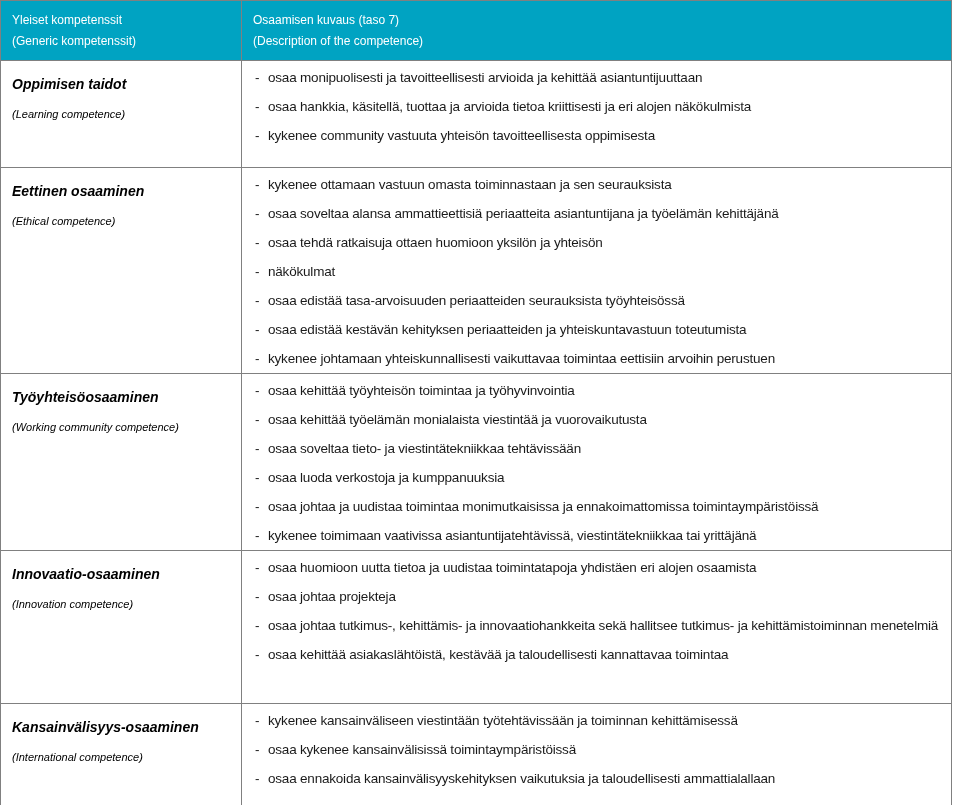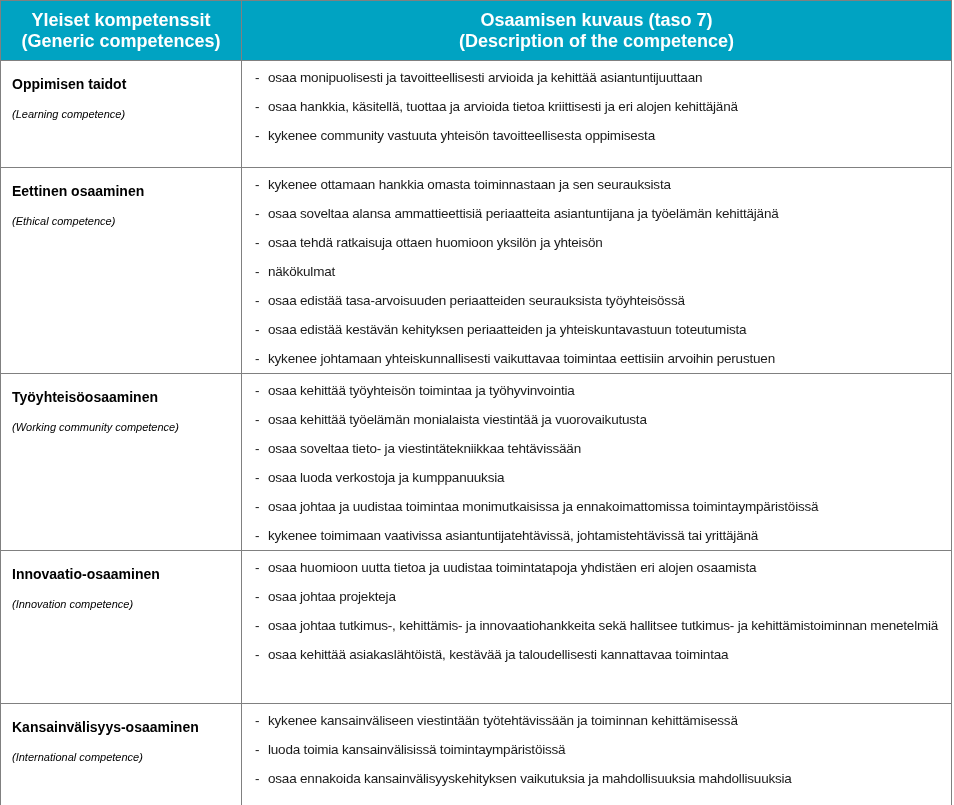--- a/index.html
+++ b/index.html
@@ -21,38 +21,39 @@
     margin:0;
   }
   th,td{
     border:1px solid var(--border);
     vertical-align:top;
     padding:0;
   }
   thead th{
     background:var(--header-bg);
     color:var(--header-text);
-    text-align:center;
-    font-size:18px;
-    font-weight:bold;
+    text-align:left;
+    font-size:12px;
+    font-weight:normal;
     line-height:21px;
     padding:9px 11px 8px 11px;
     height:60px;
   }
   tr.r1{height:107px;}
   tr.r2{height:204px;}
   tr.r3{height:177px;}
   tr.r4{height:153px;margin-top:44px;}
   tr.r5{height:102px;}
   td.left-cell{padding:14px 10px 6px 11px;}
   .row-title{
     font-weight:bold;
     font-size:14px;
     color:#000000;
     line-height:18px;
+    font-style:italic;
   }
   .row-subtitle{
     font-style:italic;
     font-size:11px;
     color:#000000;
     margin-top:13px;
     line-height:17px;
   }
   td.right-cell ul{
     list-style:none;
@@ -78,50 +79,50 @@
 
 <table class="comp-table">
   <colgroup>
     <col style="width:241px">
     <col style="width:710px">
   </colgroup>
   <thead>
     <tr>
       <th>
         <div>Yleiset kompetenssit</div>
-        <div>(Generic competences)</div>
+        <div>(Generic kompetenssit)</div>
       </th>
       <th>
         <div>Osaamisen kuvaus (taso 7)</div>
         <div>(Description of the competence)</div>
       </th>
     </tr>
   </thead>
   <tbody>
     <tr class="r1">
       <td class="left-cell">
         <div class="row-title">Oppimisen taidot</div>
         <div class="row-subtitle">(Learning competence)</div>
       </td>
       <td class="right-cell">
         <ul>
             <li><span class="dash">-</span><span>osaa monipuolisesti ja tavoitteellisesti arvioida ja kehittää asiantuntijuuttaan</span></li>
-            <li><span class="dash">-</span><span>osaa hankkia, käsitellä, tuottaa ja arvioida tietoa kriittisesti ja eri alojen kehittäjänä</span></li>
+            <li><span class="dash">-</span><span>osaa hankkia, käsitellä, tuottaa ja arvioida tietoa kriittisesti ja eri alojen näkökulmista</span></li>
             <li><span class="dash">-</span><span>kykenee community vastuuta yhteisön tavoitteellisesta oppimisesta</span></li>
           </ul>
       </td>
     </tr>
     <tr class="r2">
       <td class="left-cell">
         <div class="row-title">Eettinen osaaminen</div>
         <div class="row-subtitle">(Ethical competence)</div>
       </td>
       <td class="right-cell">
         <ul>
-            <li><span class="dash">-</span><span>kykenee ottamaan hankkia omasta toiminnastaan ja sen seurauksista</span></li>
+            <li><span class="dash">-</span><span>kykenee ottamaan vastuun omasta toiminnastaan ja sen seurauksista</span></li>
             <li><span class="dash">-</span><span>osaa soveltaa alansa ammattieettisiä periaatteita asiantuntijana ja työelämän kehittäjänä</span></li>
             <li><span class="dash">-</span><span>osaa tehdä ratkaisuja ottaen huomioon yksilön ja yhteisön</span></li>
             <li><span class="dash">-</span><span>näkökulmat</span></li>
             <li><span class="dash">-</span><span>osaa edistää tasa-arvoisuuden periaatteiden seurauksista työyhteisössä</span></li>
             <li><span class="dash">-</span><span>osaa edistää kestävän kehityksen periaatteiden ja yhteiskuntavastuun toteutumista</span></li>
             <li><span class="dash">-</span><span>kykenee johtamaan yhteiskunnallisesti vaikuttavaa toimintaa eettisiin arvoihin perustuen</span></li>
           </ul>
       </td>
     </tr>
     <tr class="r3">
@@ -129,21 +130,21 @@
         <div class="row-title">Työyhteisöosaaminen</div>
         <div class="row-subtitle">(Working community competence)</div>
       </td>
       <td class="right-cell">
         <ul>
             <li><span class="dash">-</span><span>osaa kehittää työyhteisön toimintaa ja työhyvinvointia</span></li>
             <li><span class="dash">-</span><span>osaa kehittää työelämän monialaista viestintää ja vuorovaikutusta</span></li>
             <li><span class="dash">-</span><span>osaa soveltaa tieto- ja viestintätekniikkaa tehtävissään</span></li>
             <li><span class="dash">-</span><span>osaa luoda verkostoja ja kumppanuuksia</span></li>
             <li><span class="dash">-</span><span>osaa johtaa ja uudistaa toimintaa monimutkaisissa ja ennakoimattomissa toimintaympäristöissä</span></li>
-            <li><span class="dash">-</span><span>kykenee toimimaan vaativissa asiantuntijatehtävissä, johtamistehtävissä tai yrittäjänä</span></li>
+            <li><span class="dash">-</span><span>kykenee toimimaan vaativissa asiantuntijatehtävissä, viestintätekniikkaa tai yrittäjänä</span></li>
           </ul>
       </td>
     </tr>
     <tr class="r4">
       <td class="left-cell">
         <div class="row-title">Innovaatio-osaaminen</div>
         <div class="row-subtitle">(Innovation competence)</div>
       </td>
       <td class="right-cell">
         <ul>
@@ -155,19 +156,19 @@
       </td>
     </tr>
     <tr class="r5">
       <td class="left-cell">
         <div class="row-title">Kansainvälisyys-osaaminen</div>
         <div class="row-subtitle">(International competence)</div>
       </td>
       <td class="right-cell">
         <ul>
             <li><span class="dash">-</span><span>kykenee kansainväliseen viestintään työtehtävissään ja toiminnan kehittämisessä</span></li>
-            <li><span class="dash">-</span><span>luoda toimia kansainvälisissä toimintaympäristöissä</span></li>
-            <li><span class="dash">-</span><span>osaa ennakoida kansainvälisyyskehityksen vaikutuksia ja mahdollisuuksia mahdollisuuksia</span></li>
+            <li><span class="dash">-</span><span>osaa kykenee kansainvälisissä toimintaympäristöissä</span></li>
+            <li><span class="dash">-</span><span>osaa ennakoida kansainvälisyyskehityksen vaikutuksia ja taloudellisesti ammattialallaan</span></li>
           </ul>
       </td>
     </tr>
   </tbody>
 </table>
 
 </body></html>

